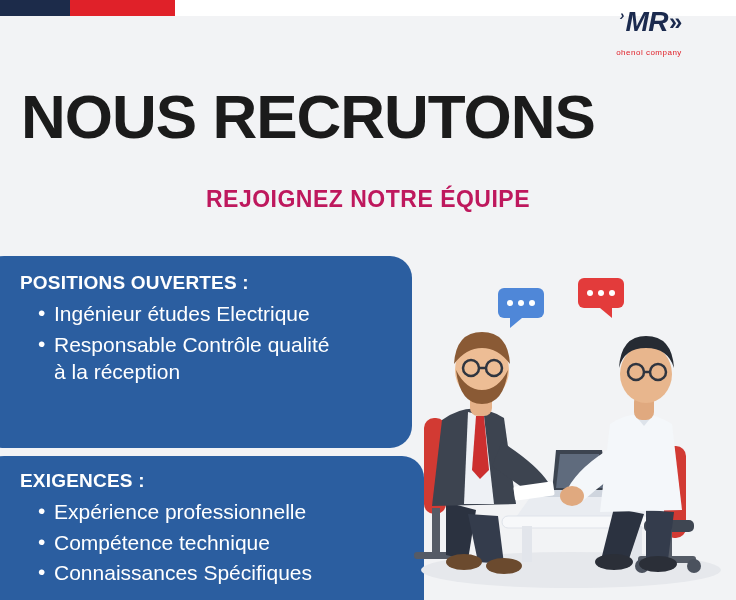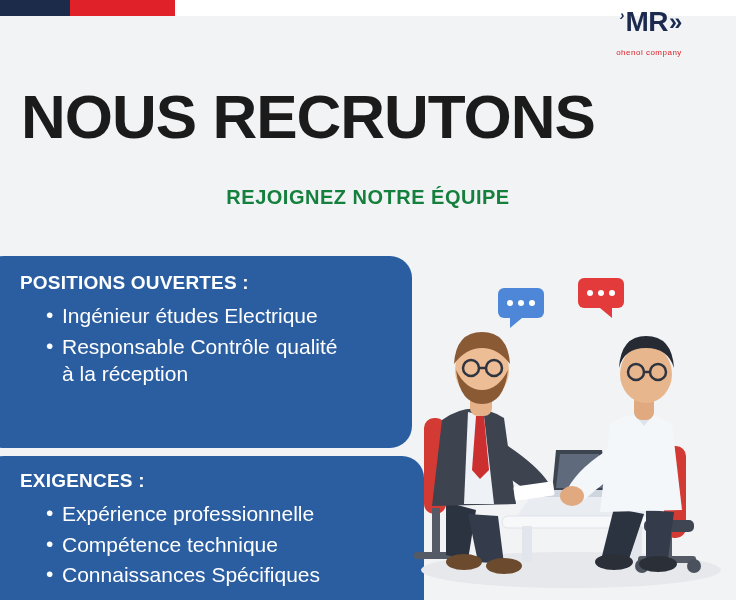--- a/index.html
+++ b/index.html
@@ -67,20 +67,21 @@
     margin-right: 1px;
     position: relative;
     top: -7px;
   }
   .logo-text {
     font-size: 28px;
     font-weight: bold;
     color: #1b2a4e;
     letter-spacing: -0.5px;
     font-family: "Liberation Sans", sans-serif;
+    font-style: italic;
   }
   .logo-chev {
     color: #1b2a4e;
     font-size: 24px;
     font-weight: bold;
     margin-left: 1px;
     letter-spacing: -4px;
   }
   .logo-sub {
     font-size: 8px;
@@ -100,23 +101,23 @@
     font-weight: bold;
     color: #1b1b1b;
     letter-spacing: -1px;
   }
   .subhead {
     position: absolute;
     top: 186px;
     left: 0;
     width: 736px;
     text-align: center;
-    font-size: 20px;
-    font-weight: bold;
-    color: #15803d;
+    font-size: 23px;
+    font-weight: bold;
+    color: #be185d;
     letter-spacing: 0.5px;
   }
   
   .panel {
     position: absolute;
     background: #2b5ea0;
     color: #ffffff;
     border-radius: 22px;
   }
   .panel-positions {
@@ -135,21 +136,21 @@
     padding: 14px 20px 10px 38px;
     box-sizing: border-box;
   }
   .panel-title {
     font-size: 19px;
     font-weight: bold;
     letter-spacing: 0.2px;
     margin: 0 0 6px 0;
   }
   .panel ul {
-    margin: 8px;
+    margin: 0;
     padding: 0 0 0 18px;
     list-style: none;
   }
   .panel li {
     position: relative;
     font-size: 21px;
     line-height: 1.32;
     margin-bottom: 3px;
     padding-left: 16px;
   }

